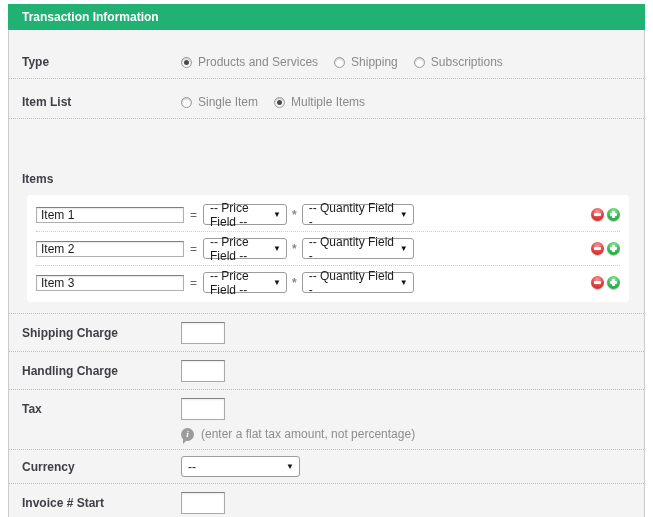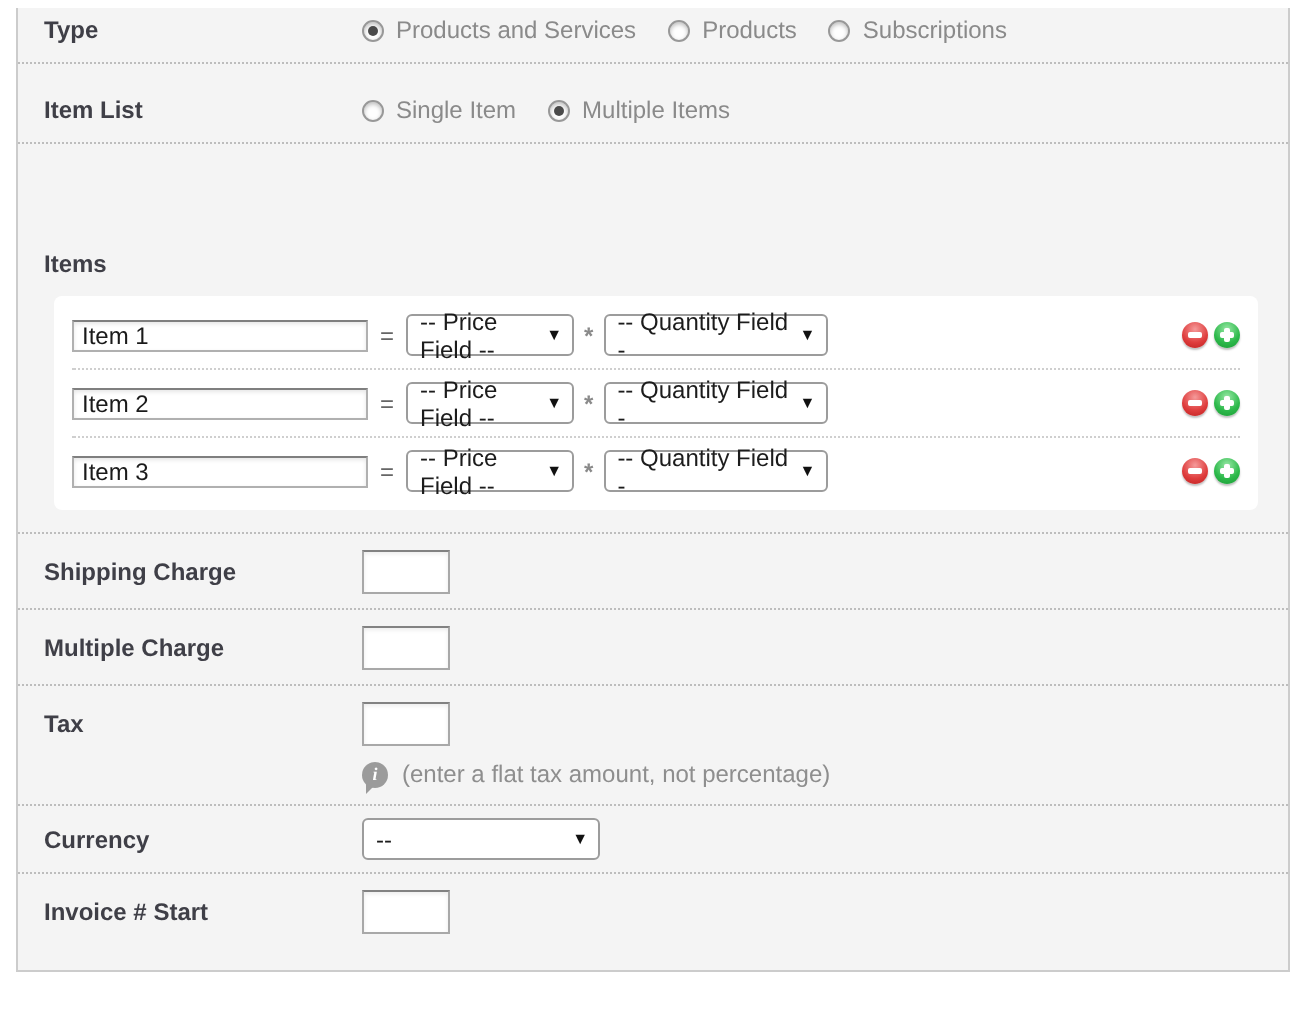--- a/index.html
+++ b/index.html
@@ -47,21 +47,21 @@
     position: relative;
     flex: 0 0 11px;
   }
   .radio.checked::after {
     content: ""; position: absolute; left: 2px; top: 2px;
     width: 5px; height: 5px; border-radius: 50%; background: #4a4a4a;
   }
   .radio-option span.opt-label { color: #8a8a8a; }
 
   
-  .sec-type { padding-bottom: 9px; }
+  .sec-type { padding-top: 21px; padding-bottom: 9px; }
   .sec-itemlist { padding-top: 12px; padding-bottom: 9px; }
   .sec-items { padding-top: 7px; padding-bottom: 11px; margin-top: 46px; }
   .sec-charge { padding-top: 8px; padding-bottom: 7px; }
   .sec-tax { padding-top: 8px; padding-bottom: 8px; }
   .sec-currency { padding-top: 6px; padding-bottom: 6px; }
   .sec-invoice { padding-top: 8px; }
 
   .items-title { font-weight: bold; color: #3f3f47; padding-bottom: 9px; }
 
   .items-panel {
@@ -153,33 +153,36 @@
   .info-icon::after {
     content: ""; position: absolute; bottom: -3px; left: 2px;
     border: 3px solid transparent;
     border-top-color: #9b9b9b; border-left-color: #9b9b9b;
   }
 </style>
 </head>
 <body>
 
 <div class="wrapper">
+  <div class="header">
+    <span>Transaction Information</span>
+  </div>
 
   <div class="panel">
 
     <div class="section sec-type row">
       <div class="row-label">Type</div>
       <div class="radio-group">
         <label class="radio-option">
           <span class="radio checked"></span>
           <span class="opt-label">Products and Services</span>
         </label>
         <label class="radio-option">
           <span class="radio"></span>
-          <span class="opt-label">Products</span>
+          <span class="opt-label">Shipping</span>
         </label>
         <label class="radio-option">
           <span class="radio"></span>
           <span class="opt-label">Subscriptions</span>
         </label>
       </div>
     </div>
 
     <div class="divider"></div>
 
@@ -266,21 +269,21 @@
     <div class="divider"></div>
 
     <div class="section sec-charge row">
       <div class="row-label">Shipping Charge</div>
       <input class="small-input" type="text" value="" style="">
     </div>
 
     <div class="divider"></div>
 
     <div class="section sec-charge row">
-      <div class="row-label">Multiple Charge</div>
+      <div class="row-label">Handling Charge</div>
       <input class="small-input" type="text" value="" style="">
     </div>
 
     <div class="divider"></div>
 
     <div class="section sec-tax">
       <div class="row">
         <div class="row-label">Tax</div>
         <input class="small-input" type="text" value="" style="">
       </div>

